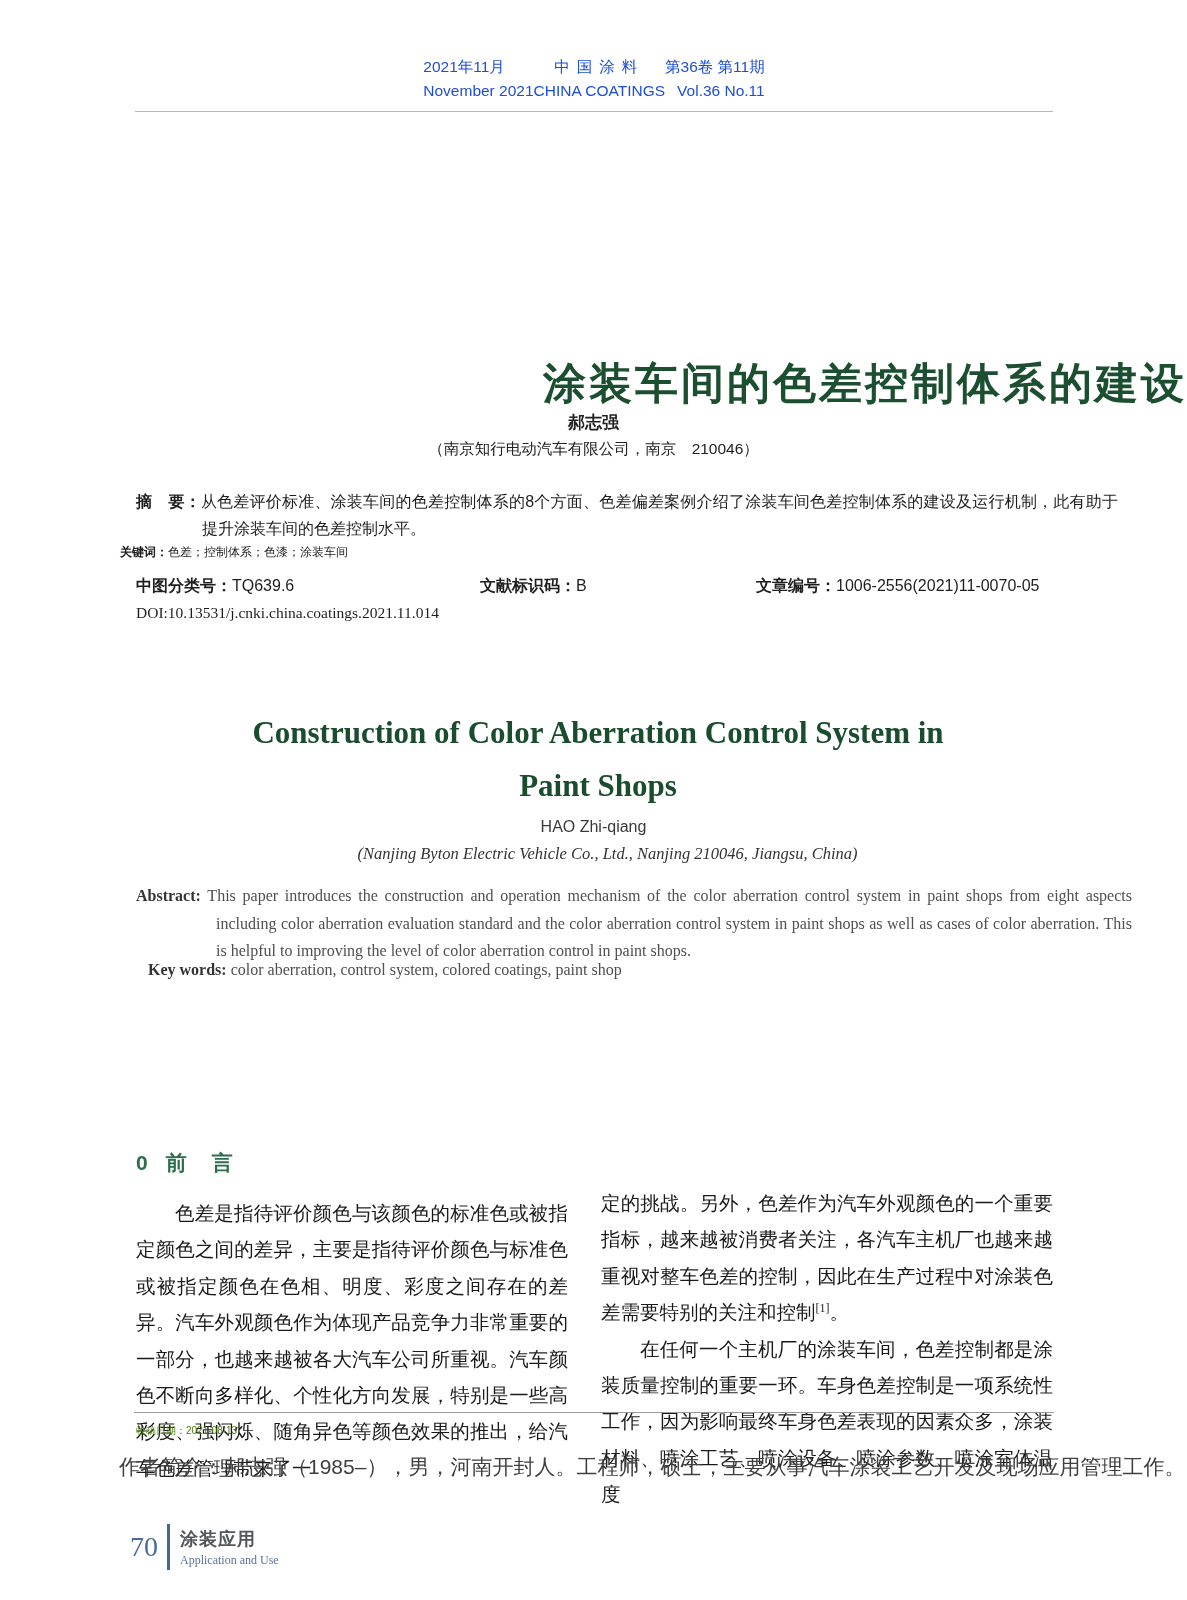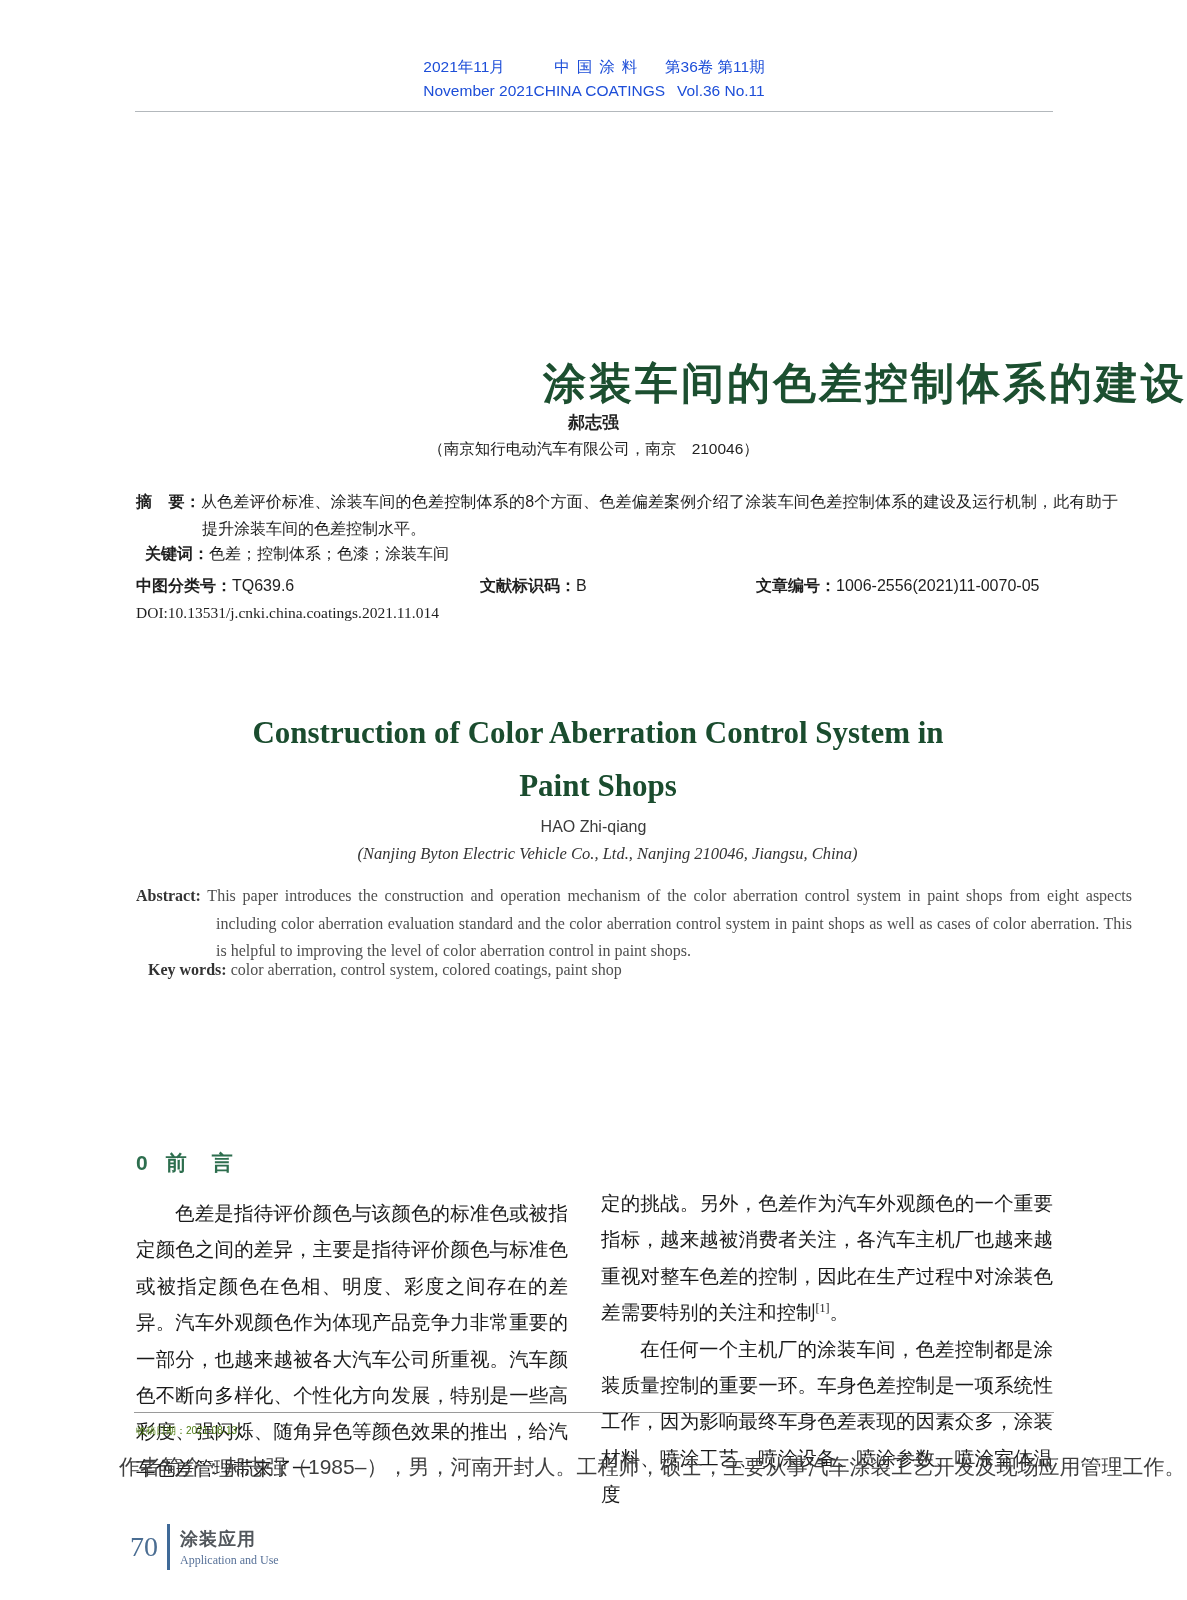--- a/index.html
+++ b/index.html
@@ -33,21 +33,21 @@
   }
   
   .abstract-cn {
     position:absolute; top:489px; left:136px; width:916px;
     font-size:16px; line-height:26.5px; text-align:justify;
     padding-left:66px; text-indent:-66px; color:#1e1e1e;
   }
   .abstract-cn .lab, .keywords-cn .lab, .meta-item .lab,
   .abstract-en .lab, .keywords-en .lab { font-weight:bold; }
   .keywords-cn {
-    position:absolute; top:544px; left:145px; width:916px; font-size:16px;
+    position:absolute; top:544px; left:120px; width:916px; font-size:12px;
   }
   .meta-row {
     position:absolute; top:576px; left:136px; width:916px;
     display:flex; font-size:16px;
   }
   .meta-item.m1 { width:344px; }
   .meta-item.m2 { width:276px; }
   .doi {
     position:absolute; top:604px; left:136px;
     font-family:"Liberation Serif", serif; font-size:15.5px; color:#1e1e1e;

